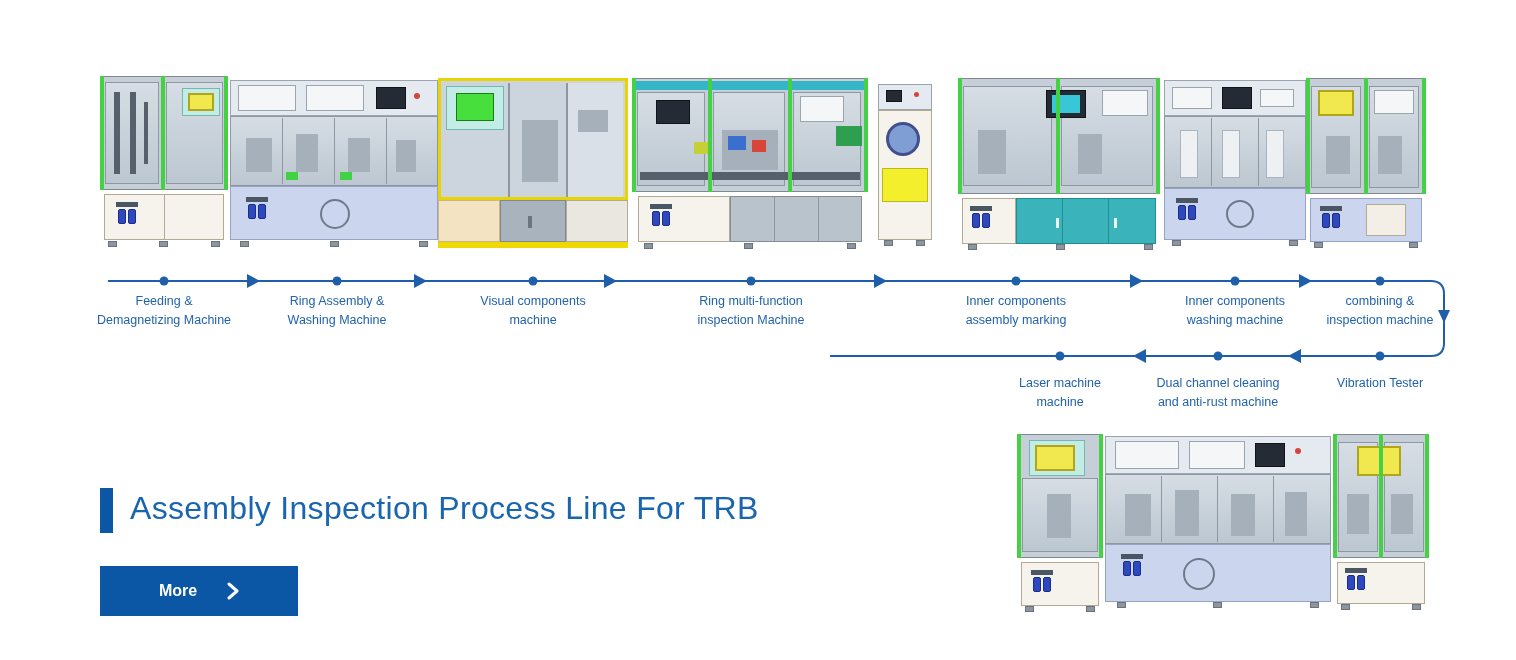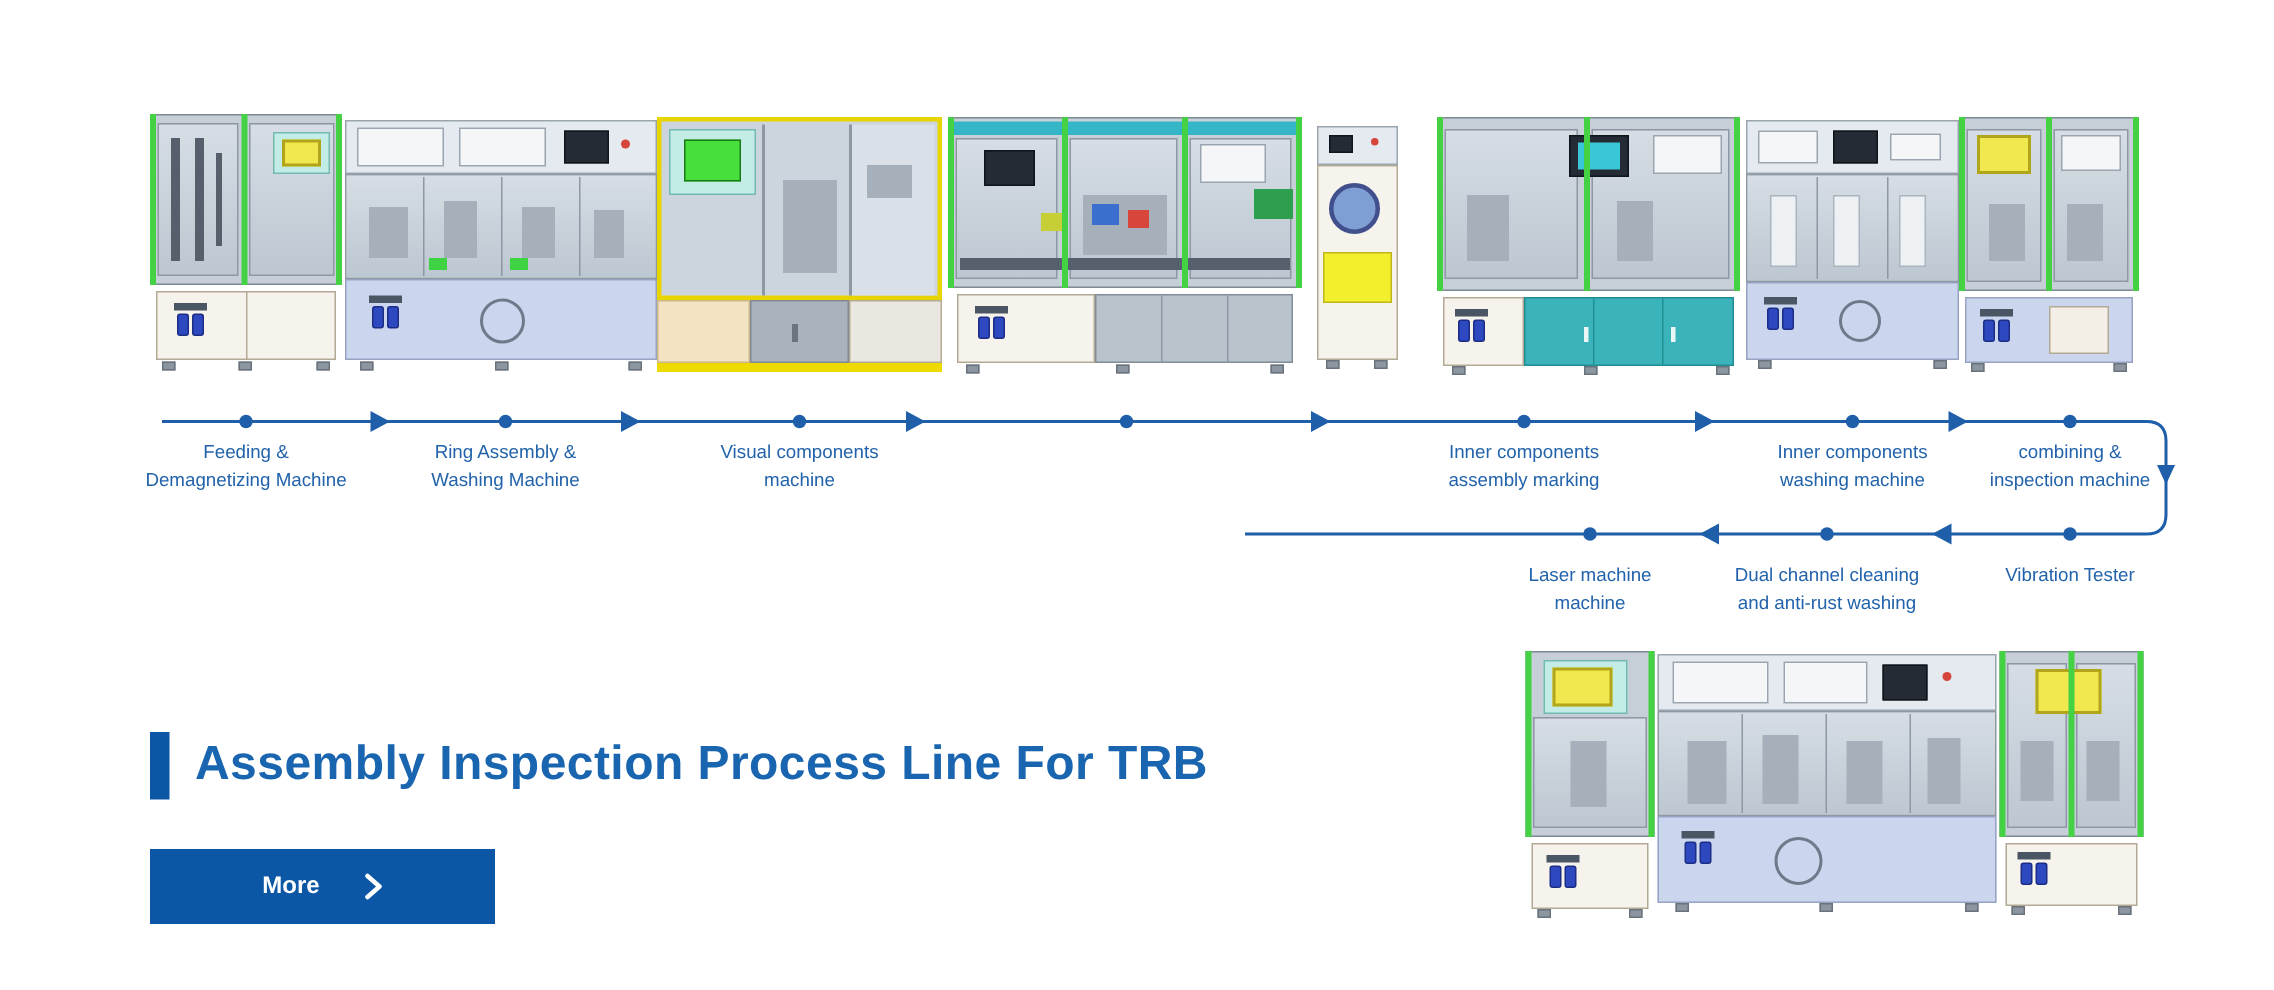--- a/index.html
+++ b/index.html
@@ -42,22 +42,22 @@
   .regulator .c1{left:2px;} .regulator .c2{left:12px;}
 
   
   .flow-svg{position:absolute;left:0;top:0;width:1516px;height:660px;pointer-events:none;}
   .flow-label{position:absolute;width:180px;text-align:center;color:#2263ab;
               font-size:12.5px;line-height:19px;}
 
   
   .title-bar{position:absolute;left:100px;top:488px;width:13px;height:45px;background:#0b57a5;}
   .page-title{position:absolute;left:130px;top:490px;font-size:32px;color:#1a65af;
-              letter-spacing:0.3px;font-weight:700;}
-  .more-btn{position:absolute;left:100px;top:566px;width:230px;height:50px;background:#0b57a5;
+              letter-spacing:0.3px;font-weight:400;}
+  .more-btn{position:absolute;left:100px;top:566px;width:198px;height:50px;background:#0b57a5;
             color:#ffffff;display:flex;align-items:center;justify-content:center;gap:30px;
             font-size:16px;font-weight:700;cursor:pointer;border:none;}
 </style>
 </head>
 <body>
 
 <div class="stage">
 
   <div class="m" style="left:100px;top:76px;width:128px;height:172px">
     <i class="frame" style="left:0;top:0;width:128px;height:114px"></i>
@@ -274,40 +274,44 @@
     <div>Demagnetizing Machine</div>
   </div>
   <div class="flow-label" style="left:247px;top:292px">
     <div>Ring Assembly &amp;</div>
     <div>Washing Machine</div>
   </div>
   <div class="flow-label" style="left:443px;top:292px">
     <div>Visual components</div>
     <div>machine</div>
   </div>
+  <div class="flow-label" style="left:661px;top:292px">
+    <div>Ring multi-function</div>
+    <div>inspection Machine</div>
+  </div>
   <div class="flow-label" style="left:926px;top:292px">
     <div>Inner components</div>
     <div>assembly marking</div>
   </div>
   <div class="flow-label" style="left:1145px;top:292px">
     <div>Inner components</div>
     <div>washing machine</div>
   </div>
   <div class="flow-label" style="left:1290px;top:292px">
     <div>combining &amp;</div>
     <div>inspection machine</div>
   </div>
 
   <div class="flow-label" style="left:970px;top:374px">
     <div>Laser machine</div>
     <div>machine</div>
   </div>
   <div class="flow-label" style="left:1128px;top:374px">
     <div>Dual channel cleaning</div>
-    <div>and anti-rust washing</div>
+    <div>and anti-rust machine</div>
   </div>
   <div class="flow-label" style="left:1290px;top:374px">
     <div>Vibration Tester</div>
     <div></div>
   </div>
 
   <div class="title-bar"></div>
   <h1 class="page-title" style="margin:0">Assembly Inspection Process Line For TRB</h1>
 
   <button class="more-btn">

